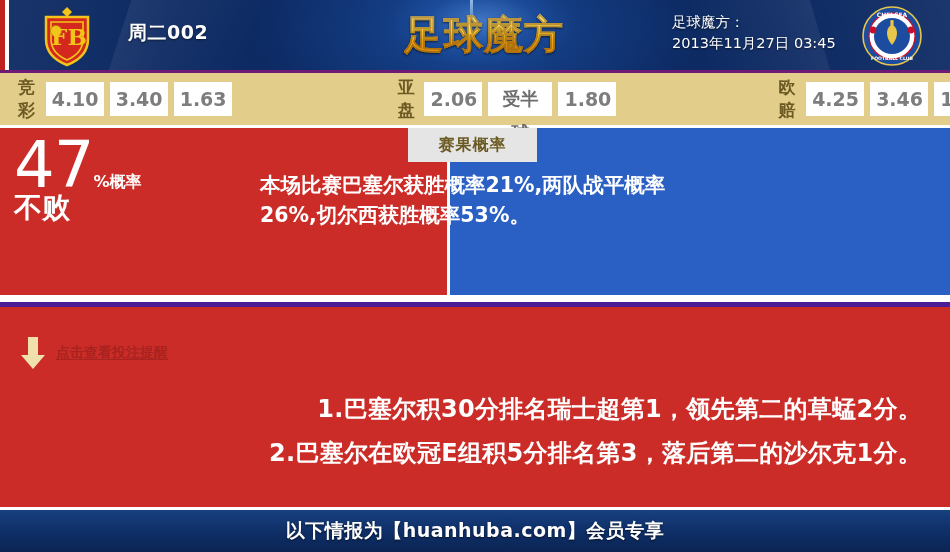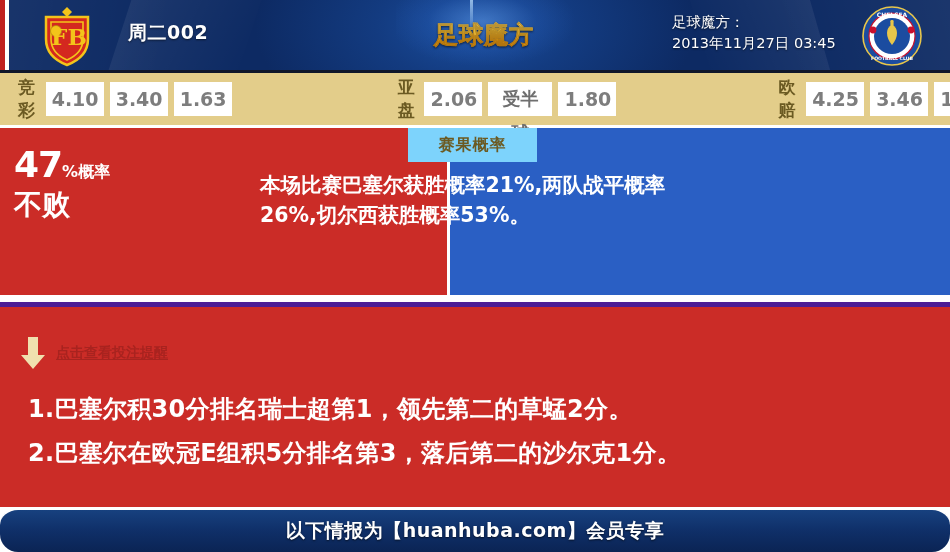--- a/index.html
+++ b/index.html
@@ -40,38 +40,38 @@
   .crest-right { position:absolute; left:862px; top:6px; width:60px; height:60px; }
 
   .match-no {
     position:absolute; left:128px; top:20px;
     color:#ffffff; font-size:19px; font-weight:bold; letter-spacing:0.5px;
     text-shadow:0 1px 2px rgba(0,0,0,.55);
   }
 
   .logo-wrap { position:absolute; left:404px; top:9px; width:160px; height:52px; }
   .logo-text {
-    font-size:24px; font-weight:bold; letter-spacing:1px; line-height:52px; text-align:center;
+    font-size:39px; font-weight:bold; letter-spacing:1px; line-height:52px; text-align:center;
     background:linear-gradient(180deg,#fff3a8 0%,#ffd84a 42%,#f0a81c 62%,#d98b0c 100%);
     -webkit-background-clip:text; background-clip:text; color:transparent;
     -webkit-text-stroke:0.6px rgba(120,70,0,0.5);
     filter:drop-shadow(0 1px 1px rgba(0,0,0,.6));
   }
 
   .kickoff {
     position:absolute; left:672px; top:12px; color:#ffffff; font-size:14.5px; line-height:21px;
     text-shadow:0 1px 2px rgba(0,0,0,.6);
   }
   .kickoff .k2 { font-size:14.5px; }
 
   
   .odds-bar {
     position:absolute; left:0; top:70px; width:950px; height:55px;
     background:#e3cd8a;
-    border-top:3px solid #0f172a;
+    border-top:3px solid #701a75;
     display:flex; align-items:center;
   }
   .odds-group { display:flex; align-items:center; }
   .odds-group.g1 { margin-left:18px; }
   .odds-group.g2 { margin-left:160px; }
   .odds-group.g3 { margin-left:156px; }
   .odds-label {
     font-size:17px; font-weight:bold; color:#6b5a22; margin-right:8px;
     font-family:"DejaVu Sans","Liberation Sans",sans-serif;
   }
@@ -85,28 +85,28 @@
   
   .panel {
     position:absolute; left:0; top:128px; width:950px; height:167px; overflow:hidden;
   }
   .panel-red { position:absolute; left:0; top:0; width:447px; height:167px; background:#cb2c27; }
   .panel-blue { position:absolute; left:450px; top:0; width:500px; height:167px; background:#2a5fc4; }
   .panel-split { position:absolute; left:447px; top:0; width:3px; height:167px; background:#ffffff; }
 
   .tab-result {
     position:absolute; left:408px; top:0; width:129px; height:34px;
-    background:#7dd3fc; color:#6b5a22; font-size:16px; font-weight:bold;
+    background:#e5e5e5; color:#6b5a22; font-size:16px; font-weight:bold;
     text-align:center; line-height:34px; letter-spacing:1px; z-index:3;
   }
 
   .team-left { position:absolute; left:14px; top:14px; width:232px; color:#fff; }
   .team-left .tname { font-size:29px; font-weight:bold; letter-spacing:0px; line-height:38px; }
   .team-left .tpct { margin-top:-2px; }
-  .team-left .big { font-size:36px; font-weight:bold; line-height:50px; letter-spacing:-1px; }
+  .team-left .big { font-size:64px; font-weight:normal; line-height:50px; letter-spacing:-1px; }
   .team-left .sub { font-size:16px; font-weight:bold; }
   .team-left .tstate { font-size:28px; font-weight:bold; line-height:34px; margin-top:-2px; }
 
   .team-right { position:absolute; right:14px; top:14px; width:240px; color:#fff; text-align:right; }
   .team-right .tname { font-size:29px; font-weight:bold; line-height:38px; }
   .team-right .big { font-size:48px; font-weight:bold; line-height:50px; letter-spacing:-1px; }
   .team-right .sub { font-size:16px; font-weight:bold; }
   .team-right .tstate { font-size:28px; font-weight:bold; line-height:34px; margin-top:-2px; }
 
   .summary {
@@ -121,33 +121,32 @@
     background:#cb2c27; border-top:5px solid #4c1d95;
   }
   .rem-head { position:absolute; left:20px; top:28px; display:flex; align-items:center; }
   .arrow-down { width:26px; height:36px; margin-right:10px; }
   .rem-link {
     color:#a8231f; font-size:14px; font-weight:bold; text-decoration:underline;
     text-underline-offset:2px;
   }
   .rem-list { position:absolute; left:28px; top:80px; width:894px; }
   .rem-item {
-    color:#ffffff; font-size:24px; font-weight:bold; line-height:44px; letter-spacing:0.3px;
+    color:#ffffff; font-size:24px; font-weight:bold; line-height:44px; letter-spacing:0.3px;text-align:right;
   }
 
   
   .footer {
     position:absolute; left:0; top:507px; width:950px; height:45px;
     background:
       linear-gradient(180deg,#17417f 0%,#0f2f68 50%,#0b2454 100%);
     border-top:3px solid #ffffff;
     color:#ffffff; font-size:19px; font-weight:bold;
     display:flex; align-items:center; justify-content:center; letter-spacing:0.5px;
     text-shadow:0 1px 2px rgba(0,0,0,.6);
-    border-radius:18px;
   }
   .footer-top-red { position:absolute; left:0; top:504px; width:950px; height:3px; background:#cb2c27; }
 </style>
 </head>
 <body>
 
 <div class="page">
 
   <div class="header">
     <div class="hdr-diag-a"></div>

